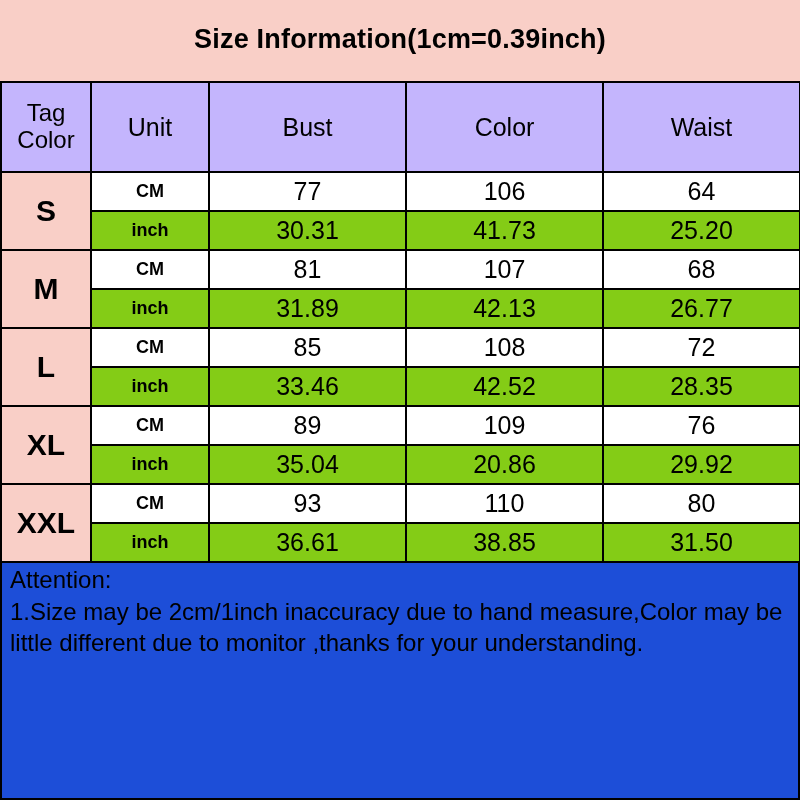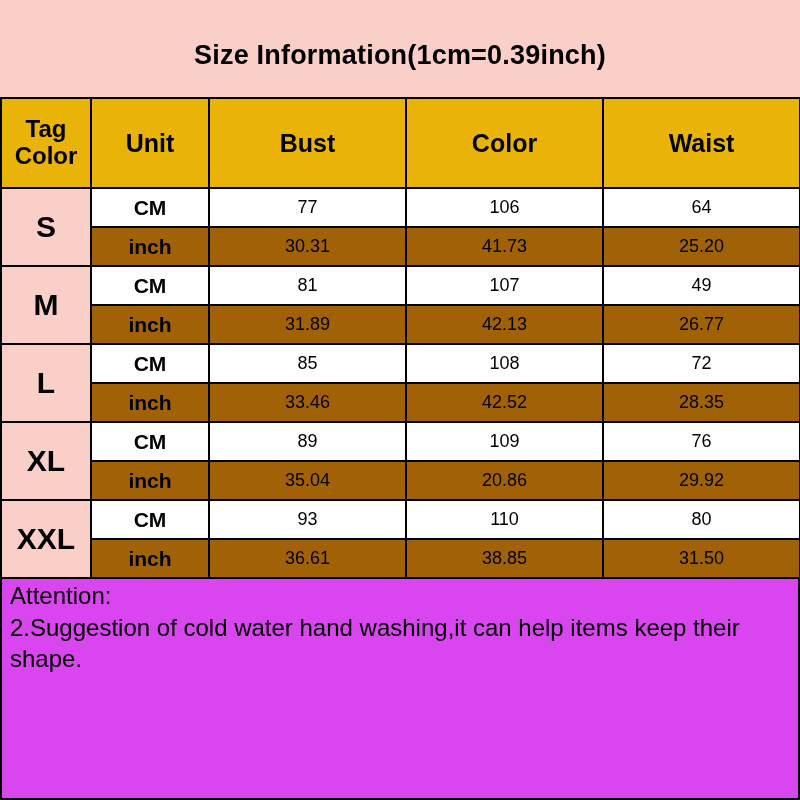--- a/index.html
+++ b/index.html
@@ -15,21 +15,21 @@
     overflow: hidden;
   }
   .page {
     width: 800px;
     height: 800px;
     box-sizing: border-box;
     display: flex;
     flex-direction: column;
   }
   .head {
-    padding-top: 40px;
+    padding-top: 24px;
     text-align: center;
   }
   .title {
     font-size: 27px;
     font-weight: bold;
     letter-spacing: 0.2px;
   }
   .subtitle {
     font-size: 25px;
     margin-top: 26px;
@@ -47,58 +47,58 @@
     text-align: center;
     padding: 0;
   }
   .col-tag { width: 90px; }
   .col-unit { width: 118px; }
   .col-m { width: 197px; }
 
   thead th {
     height: 88px;
     font-size: 25px;
-    font-weight: bold;
-    background: #eab308;
+    font-weight: normal;
+    background: #c4b5fd;
   }
   .tag-head-inner {
     line-height: 1.12;
     font-size: 24px;
   }
 
   td.tagcell {
     font-size: 30px;
     font-weight: bold;
     background: #f9cfc7;
   }
   td.unitcell {
-    font-size: 21px;
+    font-size: 18px;
     font-weight: bold;
     height: 37px;
   }
   td.valcell {
-    font-size: 18px;
+    font-size: 25px;
   }
   tr.cm-row td.unitcell,
   tr.cm-row td.valcell {
     background: #ffffff;
   }
   tr.inch-row td.unitcell,
   tr.inch-row td.valcell {
-    background: #a16207;
+    background: #84cc16;
   }
 
   .attention {
     flex: 1 1 auto;
     border-left: 2px solid #000;
     border-right: 2px solid #000;
     border-bottom: 2px solid #000;
     box-sizing: border-box;
     padding: 1px 8px 16px 8px;
-    background: #d946ef;
+    background: #1d4ed8;
   }
   .attention p {
     margin: 0;
     font-size: 24px;
     line-height: 1.32;
   }
 </style>
 </head>
 <body>
 
@@ -144,21 +144,21 @@
         <td class="valcell">30.31</td>
         <td class="valcell">41.73</td>
         <td class="valcell">25.20</td>
       </tr>
 
       <tr class="cm-row">
         <td class="tagcell" rowspan="2">M</td>
         <td class="unitcell">CM</td>
         <td class="valcell">81</td>
         <td class="valcell">107</td>
-        <td class="valcell">49</td>
+        <td class="valcell">68</td>
       </tr>
       <tr class="inch-row">
         <td class="unitcell">inch</td>
         <td class="valcell">31.89</td>
         <td class="valcell">42.13</td>
         <td class="valcell">26.77</td>
       </tr>
 
       <tr class="cm-row">
         <td class="tagcell" rowspan="2">L</td>
@@ -200,16 +200,16 @@
         <td class="valcell">36.61</td>
         <td class="valcell">38.85</td>
         <td class="valcell">31.50</td>
       </tr>
 
     </tbody>
   </table>
 
   <div class="attention">
     <p>Attention:</p>
-    <p>2.Suggestion of cold water hand washing,it can help items keep their shape.</p>
+    <p>1.Size may be 2cm/1inch inaccuracy due to hand measure,Color may be little different due to monitor ,thanks for your understanding.</p>
   </div>
 
 </div>
 
 </body></html>

